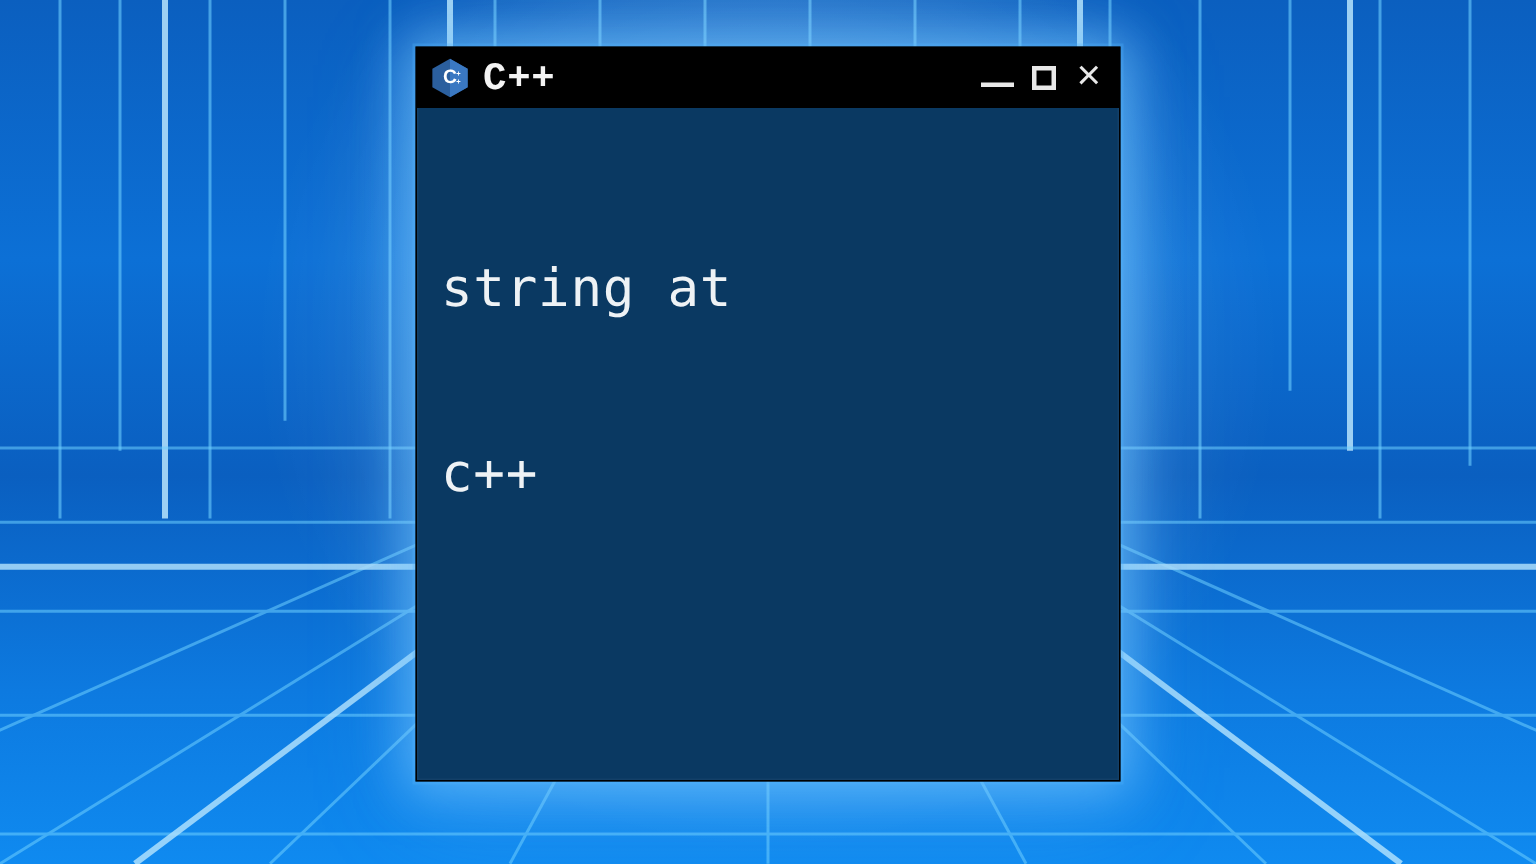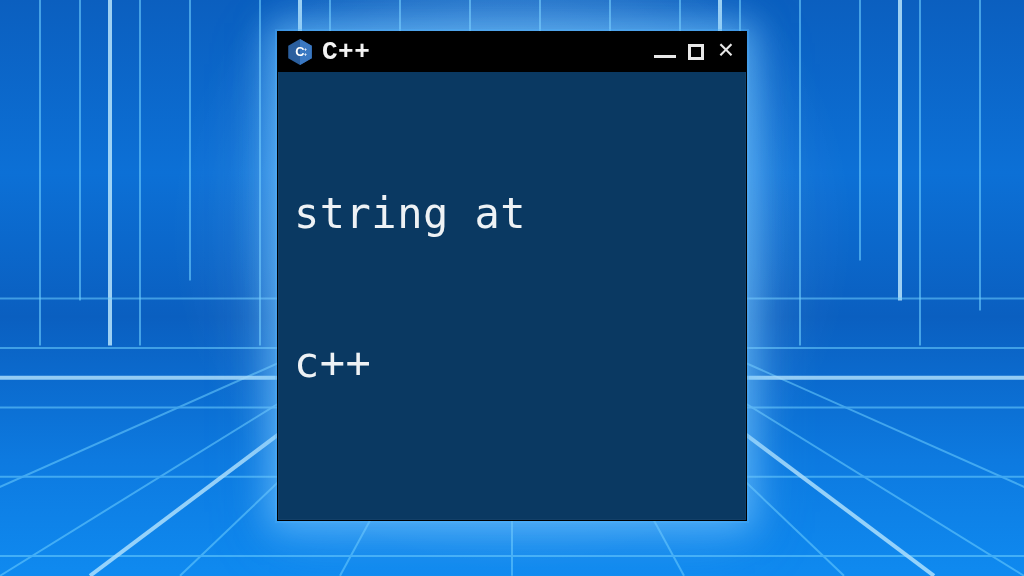--- a/index.html
+++ b/index.html
@@ -72,21 +72,21 @@
     .ctrl-max { position: relative; width: 20px; height: 20px; }
     .ctrl-max::after {
       content:""; position:absolute; inset:2px; border:3px solid #e8e8e8;
     }
     .ctrl-close { font-size: 28px; font-weight: 400; transform: translateY(-2px); }
 
     .content {
       padding: 18px 16px;
       color: #eef2f5;
       font-family: "Consolas", "Menlo", "Monaco", monospace;
-      font-size: 42px;
+      font-size: 35px;
       line-height: 1.18;
       white-space: pre;
       letter-spacing: 0.5px;
     }
     .content .line { display: block; }
   </style>
 </head>
 <body>
 
 <div class="backdrop">

